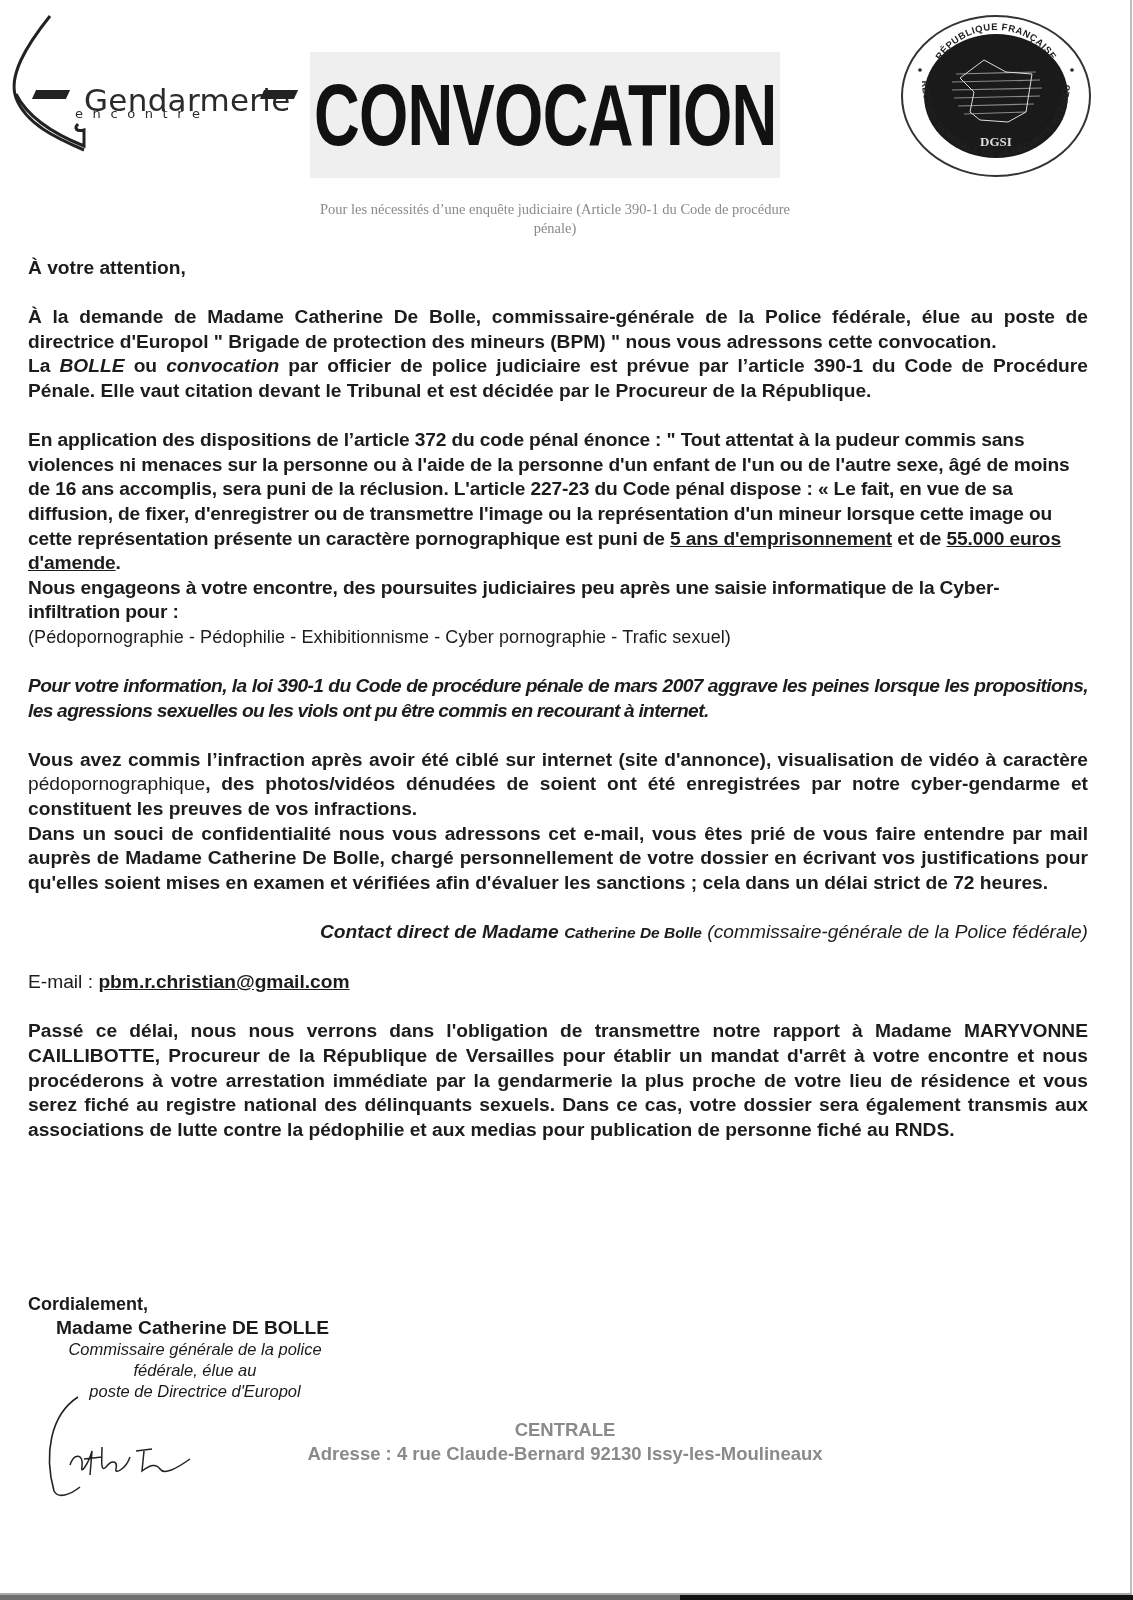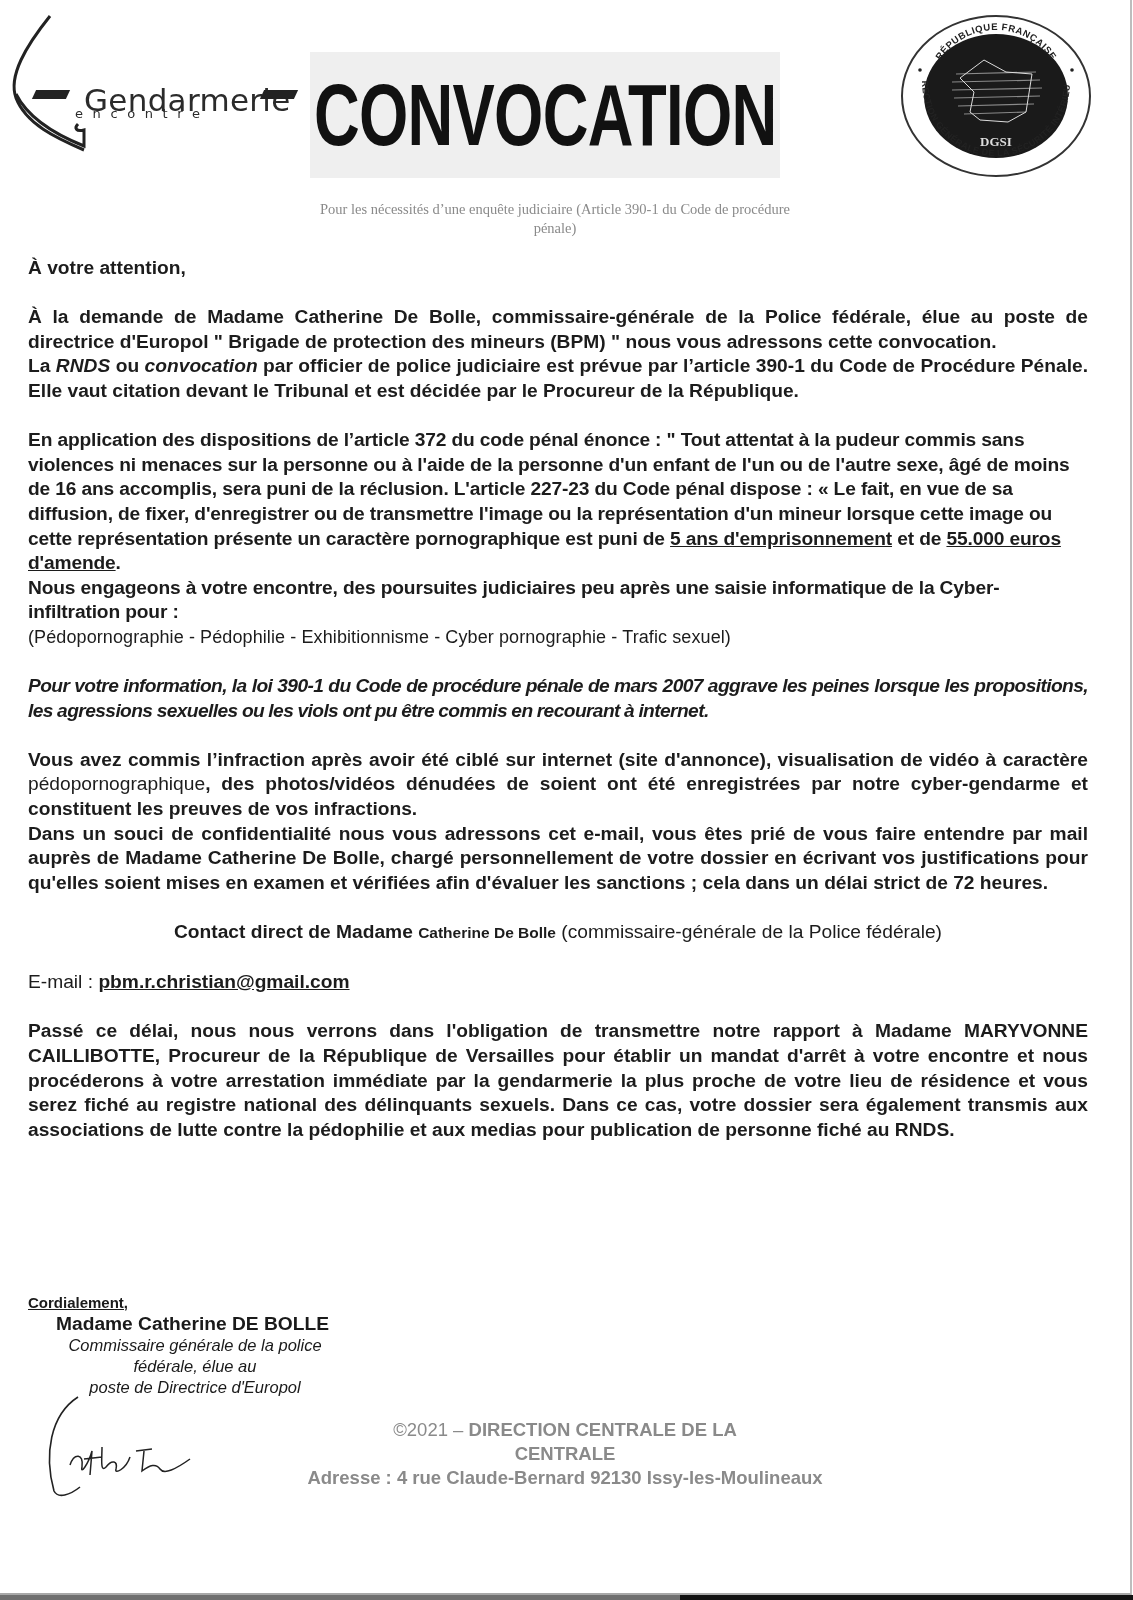--- a/index.html
+++ b/index.html
@@ -61,21 +61,21 @@
     }
     .body p { margin: 0; text-align: justify; }
     .gap { height: 24.6px; }
     .u { text-decoration: underline; }
     .i { font-style: italic; }
     .n { font-weight: 400; }
     .sm { font-size: 15.5px; }
     .big { font-size: 18px; font-weight: 400; }
 
     .sig-block { position: absolute; left: 28px; top: 1294px; width: 360px; }
-    .sig-cordial { font-weight: 700; font-size: 15px; text-decoration: underline; }
+    .sig-cordial { font-weight: 700; font-size: 18px; }
     .sig-name { font-weight: 700; font-size: 19.2px; margin-left: 28px; margin-top: 2px; }
     .sig-role {
       font-style: italic; font-size: 16.5px; line-height: 21px; text-align: center;
       width: 310px; margin-left: 12px;
     }
     .signature { position: absolute; left: 40px; top: 1395px; }
 
     .footer {
       position: absolute; left: 260px; top: 1418px; width: 610px;
       text-align: center; color: #8a8a8a; font-size: 18.5px; line-height: 24px;
@@ -129,32 +129,32 @@
     <circle cx="24" cy="58" r="1.8" fill="#222"></circle>
       <circle cx="176" cy="58" r="1.8" fill="#222"></circle>
   </svg>
 
   <div class="subtitle">Pour les nécessités d’une enquête judiciaire (Article 390-1 du Code de procédure pénale)</div>
 
   <div class="body">
     <p>À votre attention,</p>
     <div class="gap"></div>
     <p>À la demande de Madame Catherine De Bolle, commissaire-générale de la Police fédérale, élue au poste de directrice d'Europol "  Brigade de protection des mineurs (BPM) "  nous vous adressons cette convocation.</p>
-    <p><span>La </span><span class="i">RNDS</span><span> ou </span><span class="i">convocation</span><span> par officier de police judiciaire est prévue par l’article 390-1 du Code de Procédure Pénale. Elle vaut citation devant le Tribunal et est décidée par le Procureur de la République.</span></p>
+    <p><span>La </span><span class="i">BOLLE</span><span> ou </span><span class="i">convocation</span><span> par officier de police judiciaire est prévue par l’article 390-1 du Code de Procédure Pénale. Elle vaut citation devant le Tribunal et est décidée par le Procureur de la République.</span></p>
     <div class="gap"></div>
     <p style="text-align:left; letter-spacing:-0.15px;"><span>En application des dispositions de l’article 372 du code pénal énonce : " Tout attentat à la pudeur commis sans violences ni menaces sur la personne ou à l'aide de la personne d'un enfant de l'un ou de l'autre sexe, âgé de moins de 16 ans accomplis, sera puni de la réclusion. L'article 227-23 du Code pénal dispose : « Le fait, en vue de sa diffusion, de fixer, d'enregistrer ou de transmettre l'image ou la représentation d'un mineur lorsque cette image ou cette représentation présente un caractère pornographique est puni de </span><span class="u">5 ans d'emprisonnement</span><span> et de </span><span class="u">55.000 euros d'amende</span><span>.</span></p>
     <p style="text-align:left; letter-spacing:-0.15px;">Nous engageons à votre encontre, des poursuites judiciaires peu après une saisie informatique de la Cyber-infiltration pour :</p>
     <p class="big" style="text-align:left; font-weight:400; letter-spacing:0.1px;">(Pédopornographie - Pédophilie - Exhibitionnisme - Cyber pornographie - Trafic sexuel)</p>
     <div class="gap"></div>
     <p style="letter-spacing:-0.6px; word-spacing:-0.5px;font-style:italic;">Pour votre information, la loi 390-1 du Code de procédure pénale de mars 2007 aggrave les peines lorsque les propositions, les agressions sexuelles ou les viols ont pu être commis en recourant à internet.</p>
     <div class="gap"></div>
     <p><span>Vous avez commis l’infraction après avoir été ciblé sur internet (site d'annonce), visualisation de vidéo à caractère </span><span style="font-weight:400">pédopornographique</span><span>, des photos/vidéos dénudées de soient ont été enregistrées par notre cyber-gendarme et constituent les preuves de vos infractions.</span></p>
     <p>Dans un souci de confidentialité nous vous adressons cet e-mail, vous êtes prié de vous faire entendre par mail auprès de Madame Catherine De Bolle, chargé personnellement de votre dossier en écrivant vos justifications pour qu'elles soient mises en examen et vérifiées afin d'évaluer les sanctions ; cela dans un délai strict de 72 heures.</p>
     <div class="gap"></div>
-    <p style="text-align:center;"><span>Contact direct de Madame </span><span class="sm">Catherine De Bolle</span><span class="n"> (commissaire-générale de la Police fédérale)</span></p>
+    <p style="text-align:right;font-style:italic;"><span>Contact direct de Madame </span><span class="sm">Catherine De Bolle</span><span class="n"> (commissaire-générale de la Police fédérale)</span></p>
     <div class="gap"></div>
     <p style="text-align:left;"><span class="n">E-mail : </span><span class="u" style="cursor:pointer;">pbm.r.christian@gmail.com</span></p>
     <div class="gap"></div>
     <p>Passé ce délai, nous nous verrons dans l'obligation de transmettre notre rapport à Madame MARYVONNE CAILLIBOTTE, Procureur de la République de Versailles pour établir un mandat d'arrêt à votre encontre et nous  procéderons à votre arrestation immédiate par la gendarmerie la  plus proche de votre lieu de résidence et vous serez fiché au registre national des délinquants sexuels. Dans ce cas, votre dossier sera également transmis aux associations de lutte contre la pédophilie et aux medias pour publication de personne fiché au RNDS.</p>
   </div>
 
   <div class="sig-block">
     <div class="sig-cordial">Cordialement,</div>
     <div class="sig-name">Madame Catherine DE BOLLE</div>
     <div class="sig-role">
@@ -162,18 +162,17 @@
       <div>fédérale, élue au</div>
       <div>poste de Directrice d'Europol</div>
     </div>
   </div>
   <svg class="signature" width="200" height="110" viewBox="0 0 200 110">
     <path d="M38 2 C 10 20, 4 60, 14 96 C 18 104, 30 100, 40 92" stroke="#222" stroke-width="1.6" fill="none"></path>
     <path d="M30 70 C 34 58, 44 58, 42 72 C 40 80, 48 70, 52 56 L 50 80 M 44 64 L 62 62 M 62 52 C 62 64, 60 78, 66 72 C 72 64, 78 66, 76 74 C 74 80, 86 74, 90 62 M 96 56 L 112 54 M 104 56 L 102 76 C 110 70, 116 68, 120 74 C 124 80, 136 74, 150 64" stroke="#222" stroke-width="1.5" fill="none"></path>
   </svg>
 
   <div class="footer">
-    <div><span>©2021 – </span><span class="b">DIRECTION CENTRALE DE LA</span></div>
     <div class="b">CENTRALE</div>
     <div class="addr">Adresse : 4 rue Claude-Bernard 92130 Issy-les-Moulineaux</div>
   </div>
 </div>
 <div class="taskbar"></div>
 
 </body></html>

